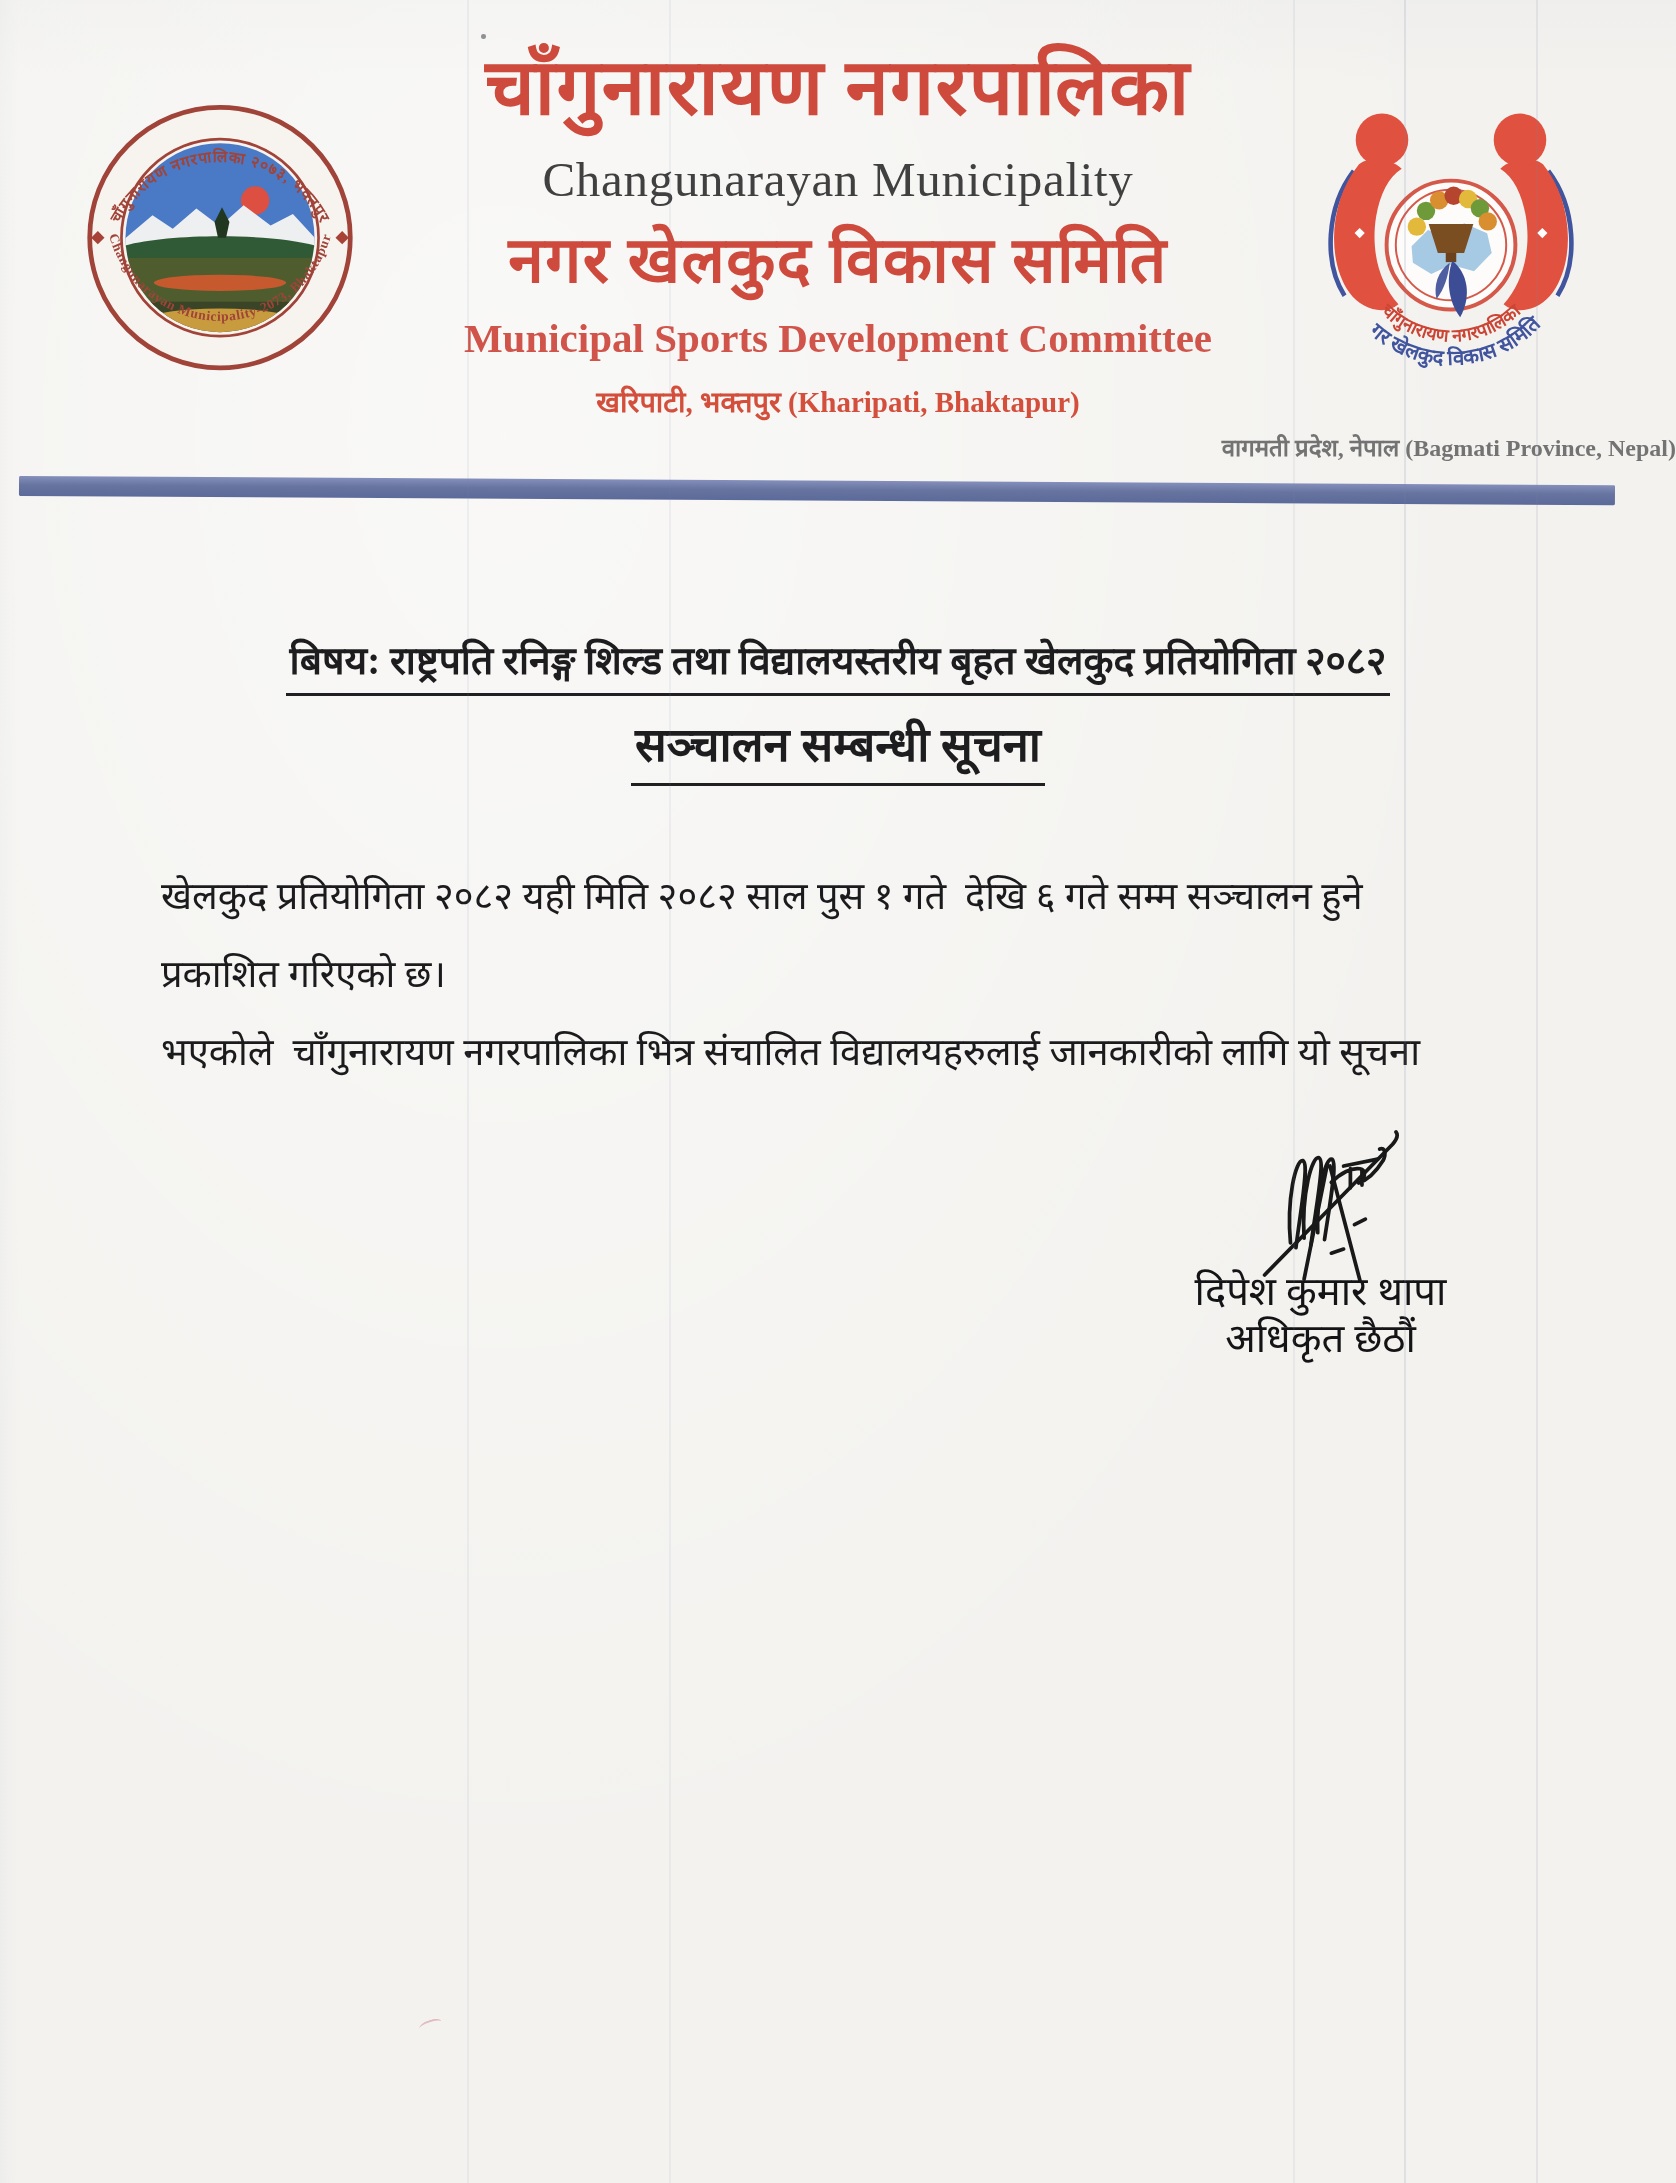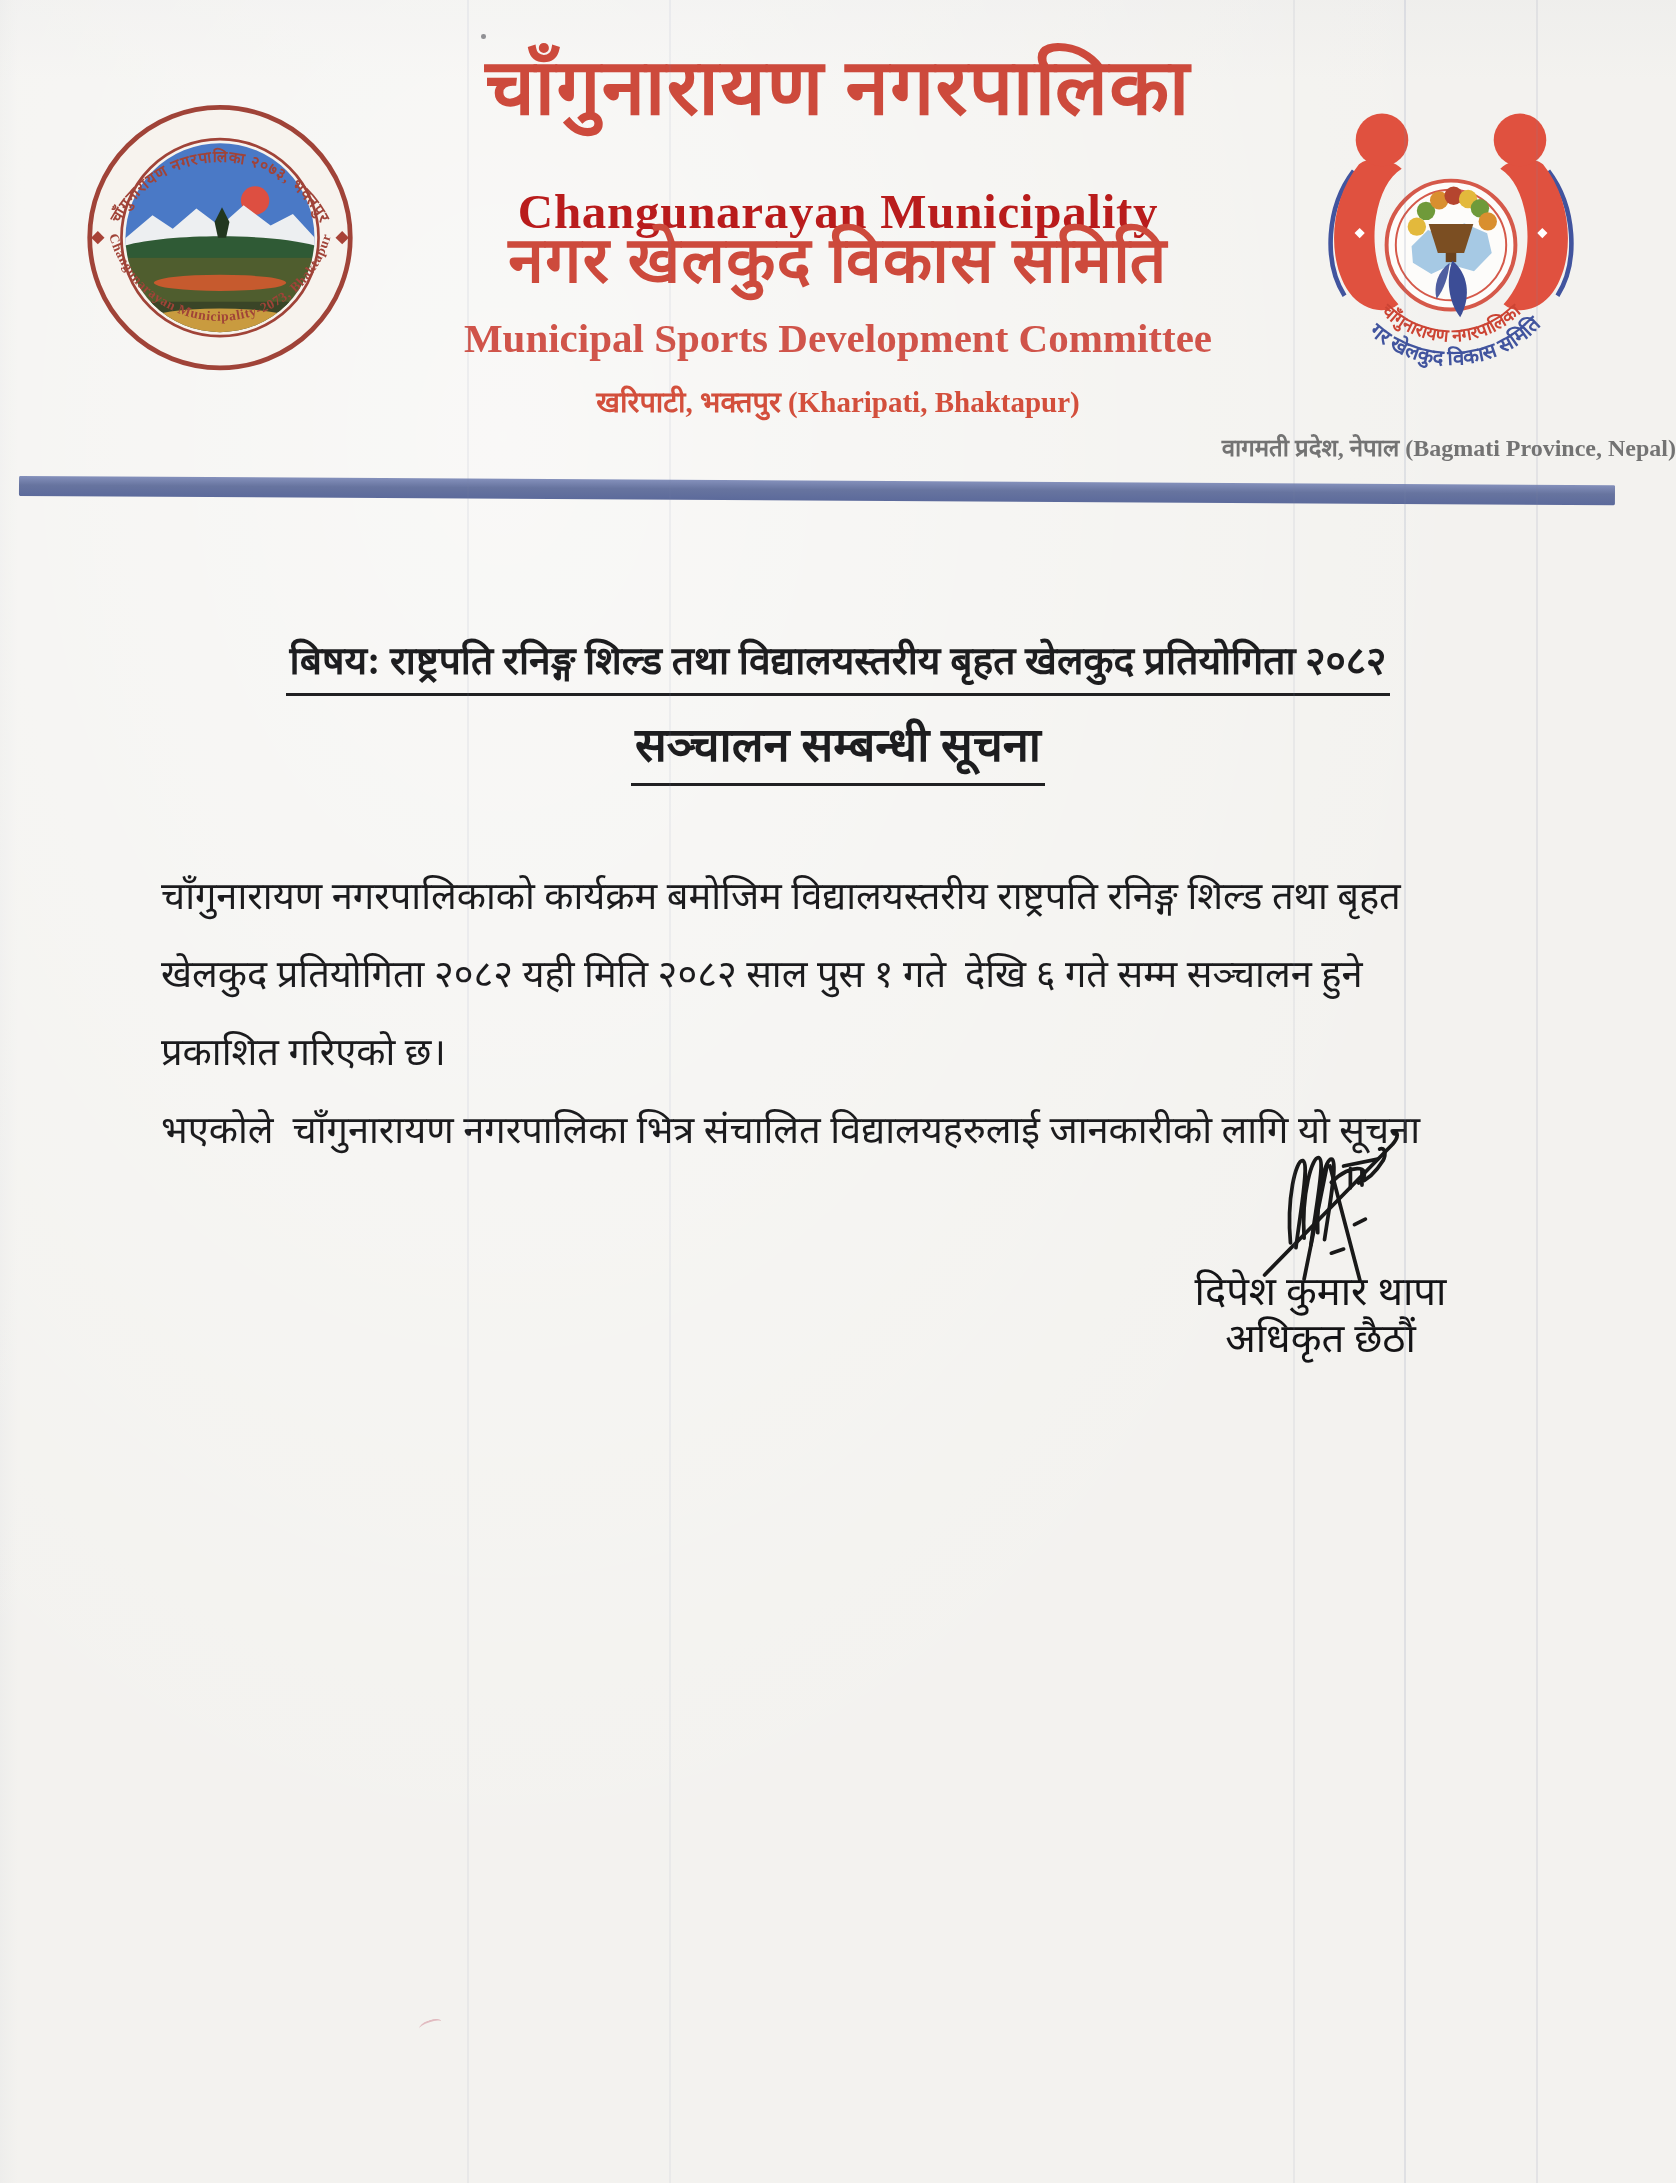--- a/index.html
+++ b/index.html
@@ -16,21 +16,21 @@
     background:
       radial-gradient(ellipse at 30% 20%, rgba(255,255,255,.5), rgba(0,0,0,0) 60%),
       linear-gradient(90deg, rgba(190,195,205,.10) 0px, rgba(0,0,0,0) 17.6px),
       linear-gradient(180deg, rgba(210,212,218,.12), rgba(0,0,0,0) 81px);
     pointer-events:none;
   }
   .red { color:#cd4a3c; }
   .center-line { position:absolute; left:0; right:0; text-align:center; white-space:nowrap; }
 
   .title-np    { top:31px;  font-size:78px; font-weight:bold; letter-spacing:1.4px; }
-  .title-en    { top:151px; font-size:49px;  font-weight:bold; letter-spacing:0.7px; color:#b91c1c;margin-top:32px; }
+  .title-en    { top:151px; font-size:49px;  font-weight:normal; letter-spacing:0.7px; color:#404040; }
   .committee-np{ top:214px; font-size:64px;  font-weight:bold; letter-spacing:1.4px; }
   .committee-en{ top:314px; font-size:41px;  font-weight:bold; color:#d0544a;text-align:center; }
   .addr1       { top:381px; font-size:29px;  font-weight:bold; color:#d34f3c; }
   .addr2       { top:430px; font-size:24px;  font-weight:bold; color:#737373;text-align:right; }
 
   .rule-blue {
     position:absolute; top:476px; left:19px; width:1596px; height:20px;
     background:linear-gradient(180deg,#8490bb 0%, #67749f 45%, #5c6a9b 100%);
     transform:rotate(0.33deg); transform-origin:left center;
     border-radius:1.4px;
@@ -150,21 +150,20 @@
   <div class="rule-blue"></div>
 
   <div class="subject-wrap subject-1">
     <span class="underlined">बिषय: राष्ट्रपति रनिङ्ग शिल्ड तथा विद्यालयस्तरीय बृहत खेलकुद प्रतियोगिता २०८२</span>
   </div>
   <div class="subject-wrap subject-2">
     <span class="underlined">सञ्चालन सम्बन्धी सूचना</span>
   </div>
 
   <div class="body-block">
-    <div class="body-line">चाँगुनारायण नगरपालिकाको कार्यक्रम बमोजिम विद्यालयस्तरीय राष्ट्रपति रनिङ्ग शिल्ड तथा बृहत</div>
     <div class="body-line">खेलकुद प्रतियोगिता २०८२ यही मिति २०८२ साल पुस १ गते&nbsp; देखि ६ गते सम्म सञ्चालन हुने</div>
     <div class="body-line">प्रकाशित गरिएको छ।</div>
     <div class="body-line">भएकोले&nbsp; चाँगुनारायण नगरपालिका भित्र संचालित विद्यालयहरुलाई जानकारीको लागि यो सूचना</div>
   </div>
 
   <svg class="sig-svg" viewBox="0 0 260 260">
     <g fill="none" stroke="#191919" stroke-width="5.5" stroke-linecap="round" stroke-linejoin="round">
       <path d="M58,185 C52,120 66,62 76,64 C86,68 74,128 66,192 M78,178 C74,112 90,56 100,60 C109,64 97,122 88,188 M98,170 C96,110 110,58 119,62 C127,67 117,120 108,180"></path>
       <path d="M112,70 L78,238 M116,72 L160,240"></path>
       <path d="M118,96 C132,82 148,74 160,76 C170,78 168,92 158,97 C170,93 184,80 194,64 M146,76 L146,104 M163,77 L163,100 M136,72 L186,62 M194,64 C199,54 197,44 189,47"></path>

